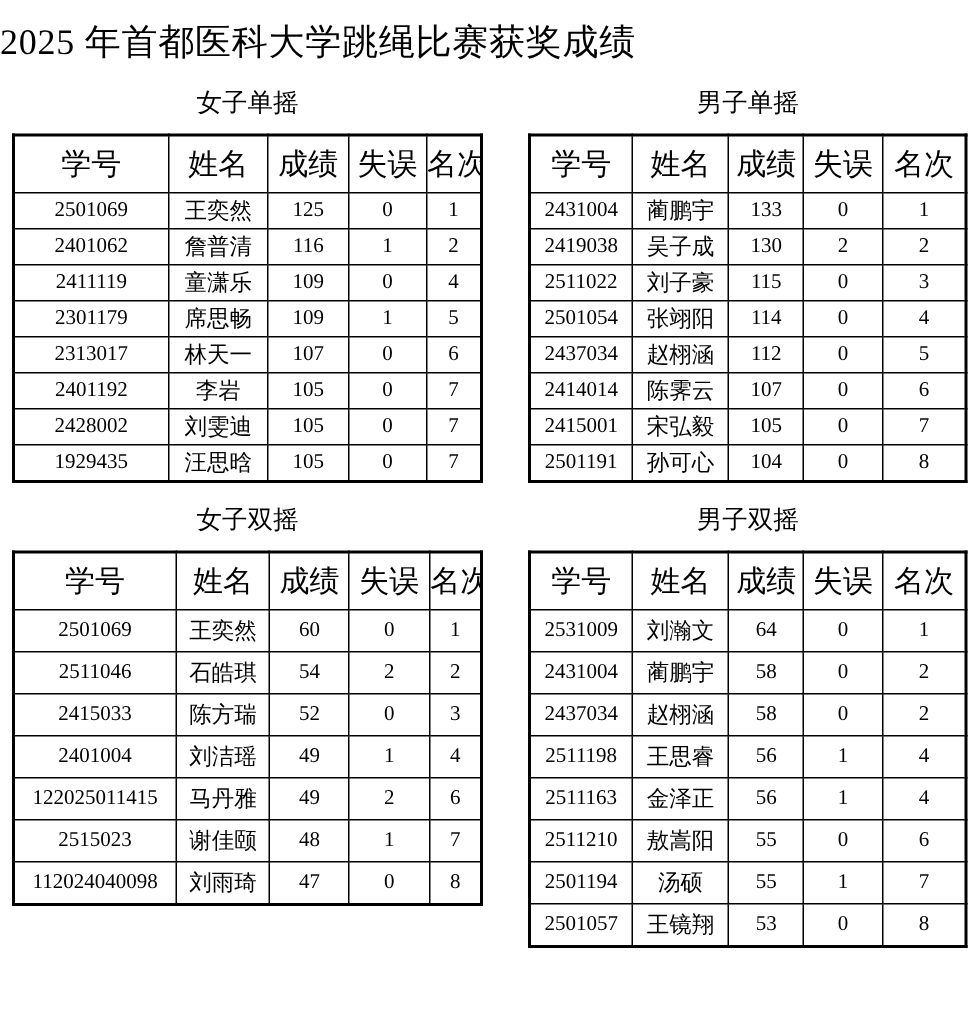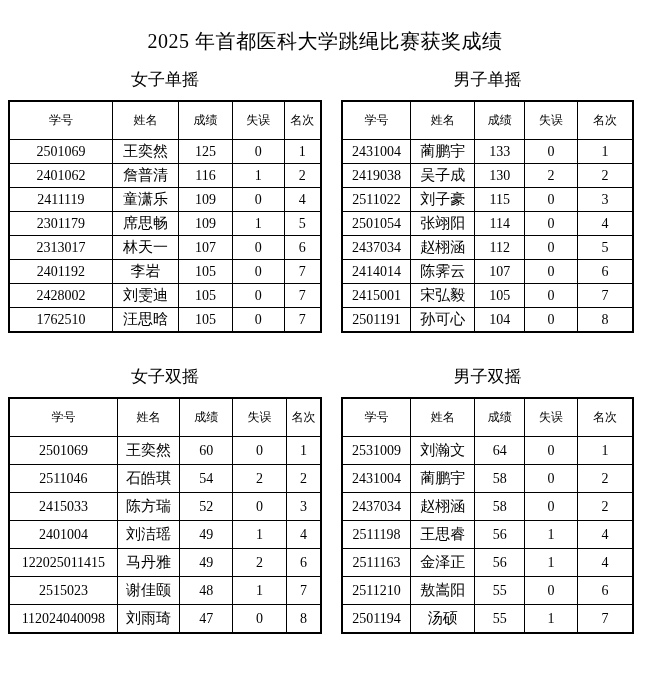--- a/index.html
+++ b/index.html
@@ -11,33 +11,31 @@
     overflow: hidden;
     font-family: "Liberation Serif", "DejaVu Serif", serif;
     color: #000000;
   }
   .page {
     width: 650px;
     height: 677px;
     box-sizing: border-box;
   }
   .page-title {
-    margin: 28px 0 0 0;
-    text-align: center;
-    font-size: 20px;
+    margin: 12px 0 0 0;
+    font-size: 24px;
     font-weight: normal;
     letter-spacing: 0.5px;
   }
   .tables {
     display: grid;
     grid-template-columns: 314px 293px;
     column-gap: 30px;
     padding-left: 8px;
     padding-right: 5px;
-    gap: 19px;
   }
   .sec-title {
     margin: 13px 0 9px 0;
     text-align: center;
     font-size: 17px;
     font-weight: normal;
   }
   table.tbl {
     border-collapse: collapse;
     table-layout: fixed;
@@ -47,21 +45,21 @@
   table.tbl th, table.tbl td {
     border: 1px solid #000;
     text-align: center;
     vertical-align: middle;
     padding: 0;
     overflow: hidden;
     white-space: nowrap;
   }
   table.tbl th {
     font-weight: normal;
-    font-size: 12px;
+    font-size: 20px;
     height: 37px;
   }
   table.top td { height: 23px; }
   table.bottom td { height: 27px; }
   td.c-student-id, td.c-score, td.c-mistakes, td.c-rank { font-size: 14px; }
   td.c-name { font-size: 15px; }
 
   
   .t0 col:nth-child(1){width:33.1%} .t0 col:nth-child(2){width:21.3%}
   .t0 col:nth-child(3){width:17.2%} .t0 col:nth-child(4){width:16.6%}
@@ -149,21 +147,21 @@
               <td class="c-rank">7</td>
             </tr>
             <tr>
               <td class="c-student-id">2428002</td>
               <td class="c-name">刘雯迪</td>
               <td class="c-score">105</td>
               <td class="c-mistakes">0</td>
               <td class="c-rank">7</td>
             </tr>
             <tr>
-              <td class="c-student-id">1762510</td>
+              <td class="c-student-id">1929435</td>
               <td class="c-name">汪思晗</td>
               <td class="c-score">105</td>
               <td class="c-mistakes">0</td>
               <td class="c-rank">7</td>
             </tr>
           </tbody>
         </table>
     </section>
 
     <section class="sec">
@@ -381,17 +379,24 @@
               <td class="c-mistakes">0</td>
               <td class="c-rank">6</td>
             </tr>
             <tr>
               <td class="c-student-id">2501194</td>
               <td class="c-name">汤硕</td>
               <td class="c-score">55</td>
               <td class="c-mistakes">1</td>
               <td class="c-rank">7</td>
             </tr>
+            <tr>
+              <td class="c-student-id">2501057</td>
+              <td class="c-name">王镜翔</td>
+              <td class="c-score">53</td>
+              <td class="c-mistakes">0</td>
+              <td class="c-rank">8</td>
+            </tr>
           </tbody>
         </table>
     </section>
   </div>
 </div>
 
 </body></html>

